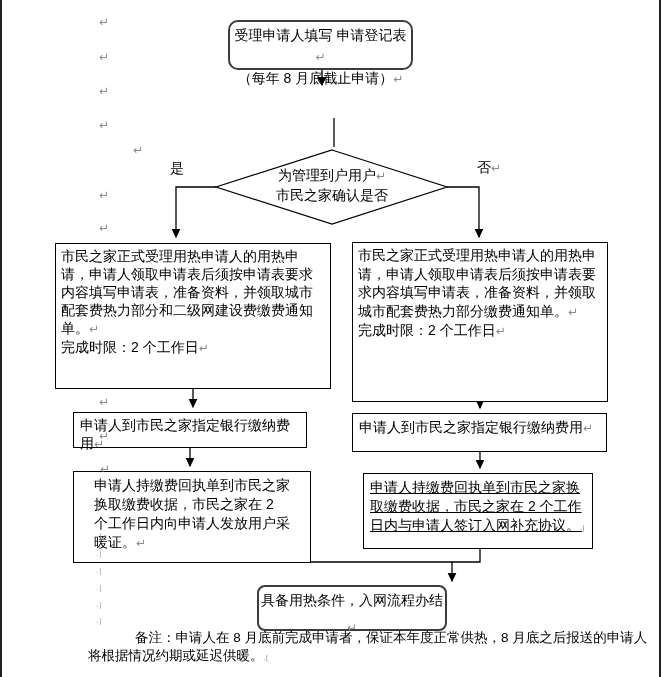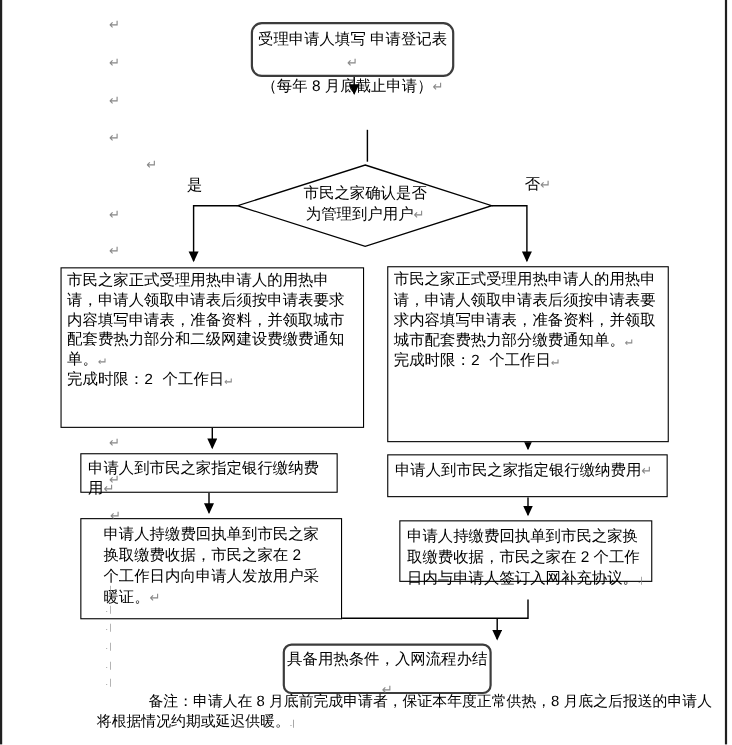--- a/index.html
+++ b/index.html
@@ -11,21 +11,21 @@
   .rounded{border:2px solid #3c3c3c;border-radius:10px;}
   .center{text-align:center;}
   .pad{padding:3px 5px;}
   .mark{color:#8a8a8a;font-size:12px;}
   .pmark{position:absolute;color:#8a8a8a;font-size:12px;line-height:12px;}
   .hmark{position:absolute;color:#9a9a9a;font-size:8px;line-height:8px;letter-spacing:1px;}
   .label{position:absolute;font-size:14px;}
   .dtext{position:absolute;text-align:center;font-size:14px;line-height:19px;}
   .note{position:absolute;font-size:13.5px;line-height:18px;}
   svg.wires{position:absolute;left:0;top:0;pointer-events:none;}
-  .para{margin:0;font-family:Liberation Mono, monospace;}
+  .para{margin:0;}
 </style>
 </head>
 <body>
 
 <div id="page">
 
   <div class="vborder" style="left:0;"></div>
   <div class="vborder" style="left:659px;"></div>
 
   <svg class="wires" width="665" height="677">
@@ -47,22 +47,22 @@
     <line x1="452" y1="562" x2="452" y2="581" stroke="#000" stroke-width="1.3" marker-end="url(#arw)"></line>
   </svg>
 
   <div class="box rounded center" style="left:228px;top:20px;width:185px;height:50px;line-height:21px;padding-top:3px;">
     <div><span>受理申请人填写 申请登记表</span><span class="mark">↵</span></div>
     <div><span>（每年 8 月底截止申请）</span><span class="mark">↵</span></div>
   </div>
 
 
   <div class="dtext" style="left:232px;top:166px;width:200px;">
+    <div><span>为管理到户用户</span><span class="mark">↵</span></div>
     <div>市民之家确认是否</div>
-    <div><span>为管理到户用户</span><span class="mark">↵</span></div>
   </div>
 
   <div class="label" style="left:170px;top:160px;">是</div>
   <div class="label" style="left:477px;top:159px;"><span>否</span><span class="mark">↵</span></div>
 
   <div class="box pad" style="left:55px;top:243px;width:276px;height:146px;">
     <p class="para"><span>市民之家正式受理用热申请人的用热申请，申请人领取申请表后须按申请表要求内容填写申请表，准备资料，并领取城市配套费热力部分和二级网建设费缴费通知单。</span><span class="mark">↵</span></p>
     <p class="para"><span>完成时限：2 个工作日</span><span class="mark">↵</span></p>
   </div>
 
@@ -74,21 +74,21 @@
   <div class="box" style="left:73px;top:412px;width:234px;height:36px;padding:3px 6px;">
     <span>申请人到市民之家指定银行缴纳费用</span><span class="mark">↵</span>
   </div>
   <div class="box" style="left:352px;top:413px;width:255px;height:39px;padding:4px 6px;">
     <span>申请人到市民之家指定银行缴纳费用</span><span class="mark">↵</span>
   </div>
 
   <div class="box" style="left:73px;top:471px;width:238px;height:92px;padding:4px 20px;line-height:19px;">
     <span>申请人持缴费回执单到市民之家换取缴费收据，市民之家在 2 个工作日内向申请人发放用户采暖证。</span><span class="mark">↵</span>
   </div>
-  <div class="box" style="left:363px;top:473px;width:230px;height:56px;padding:4px 6px;line-height:19px;">
+  <div class="box" style="left:363px;top:473px;width:230px;height:76px;padding:4px 6px;line-height:19px;text-decoration:underline;">
     <span>申请人持缴费回执单到市民之家换取缴费收据，市民之家在 2 个工作日内与申请人签订入网补充协议。</span><span class="mark" style="font-size:8px;">.|</span>
   </div>
 
   <div class="box rounded center" style="left:257px;top:585px;width:190px;height:46px;line-height:27px;border-radius:8px;font-family:Liberation Serif, serif;">
     <span>具备用热条件，入网流程办结</span><span class="mark">↵</span>
   </div>
 
   <div class="note" style="left:125px;top:629px;margin-left:10px;">备注：申请人在 8 月底前完成申请者，保证本年度正常供热，8 月底之后报送的申请人</div>
   <div class="note" style="left:88px;top:647px;">
     <span>将根据情况约期或延迟供暖。</span><span class="mark" style="font-size:8px;">.|</span>

